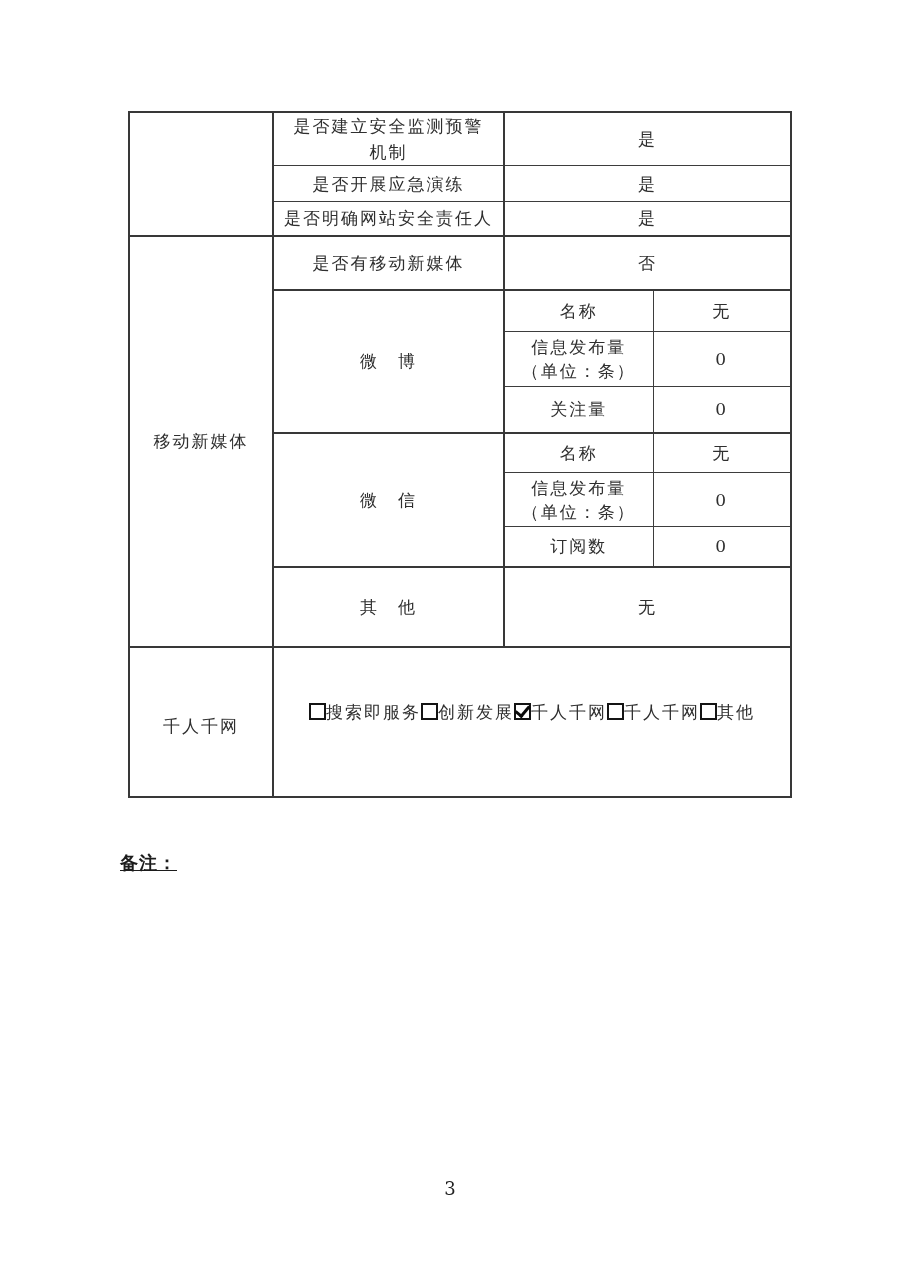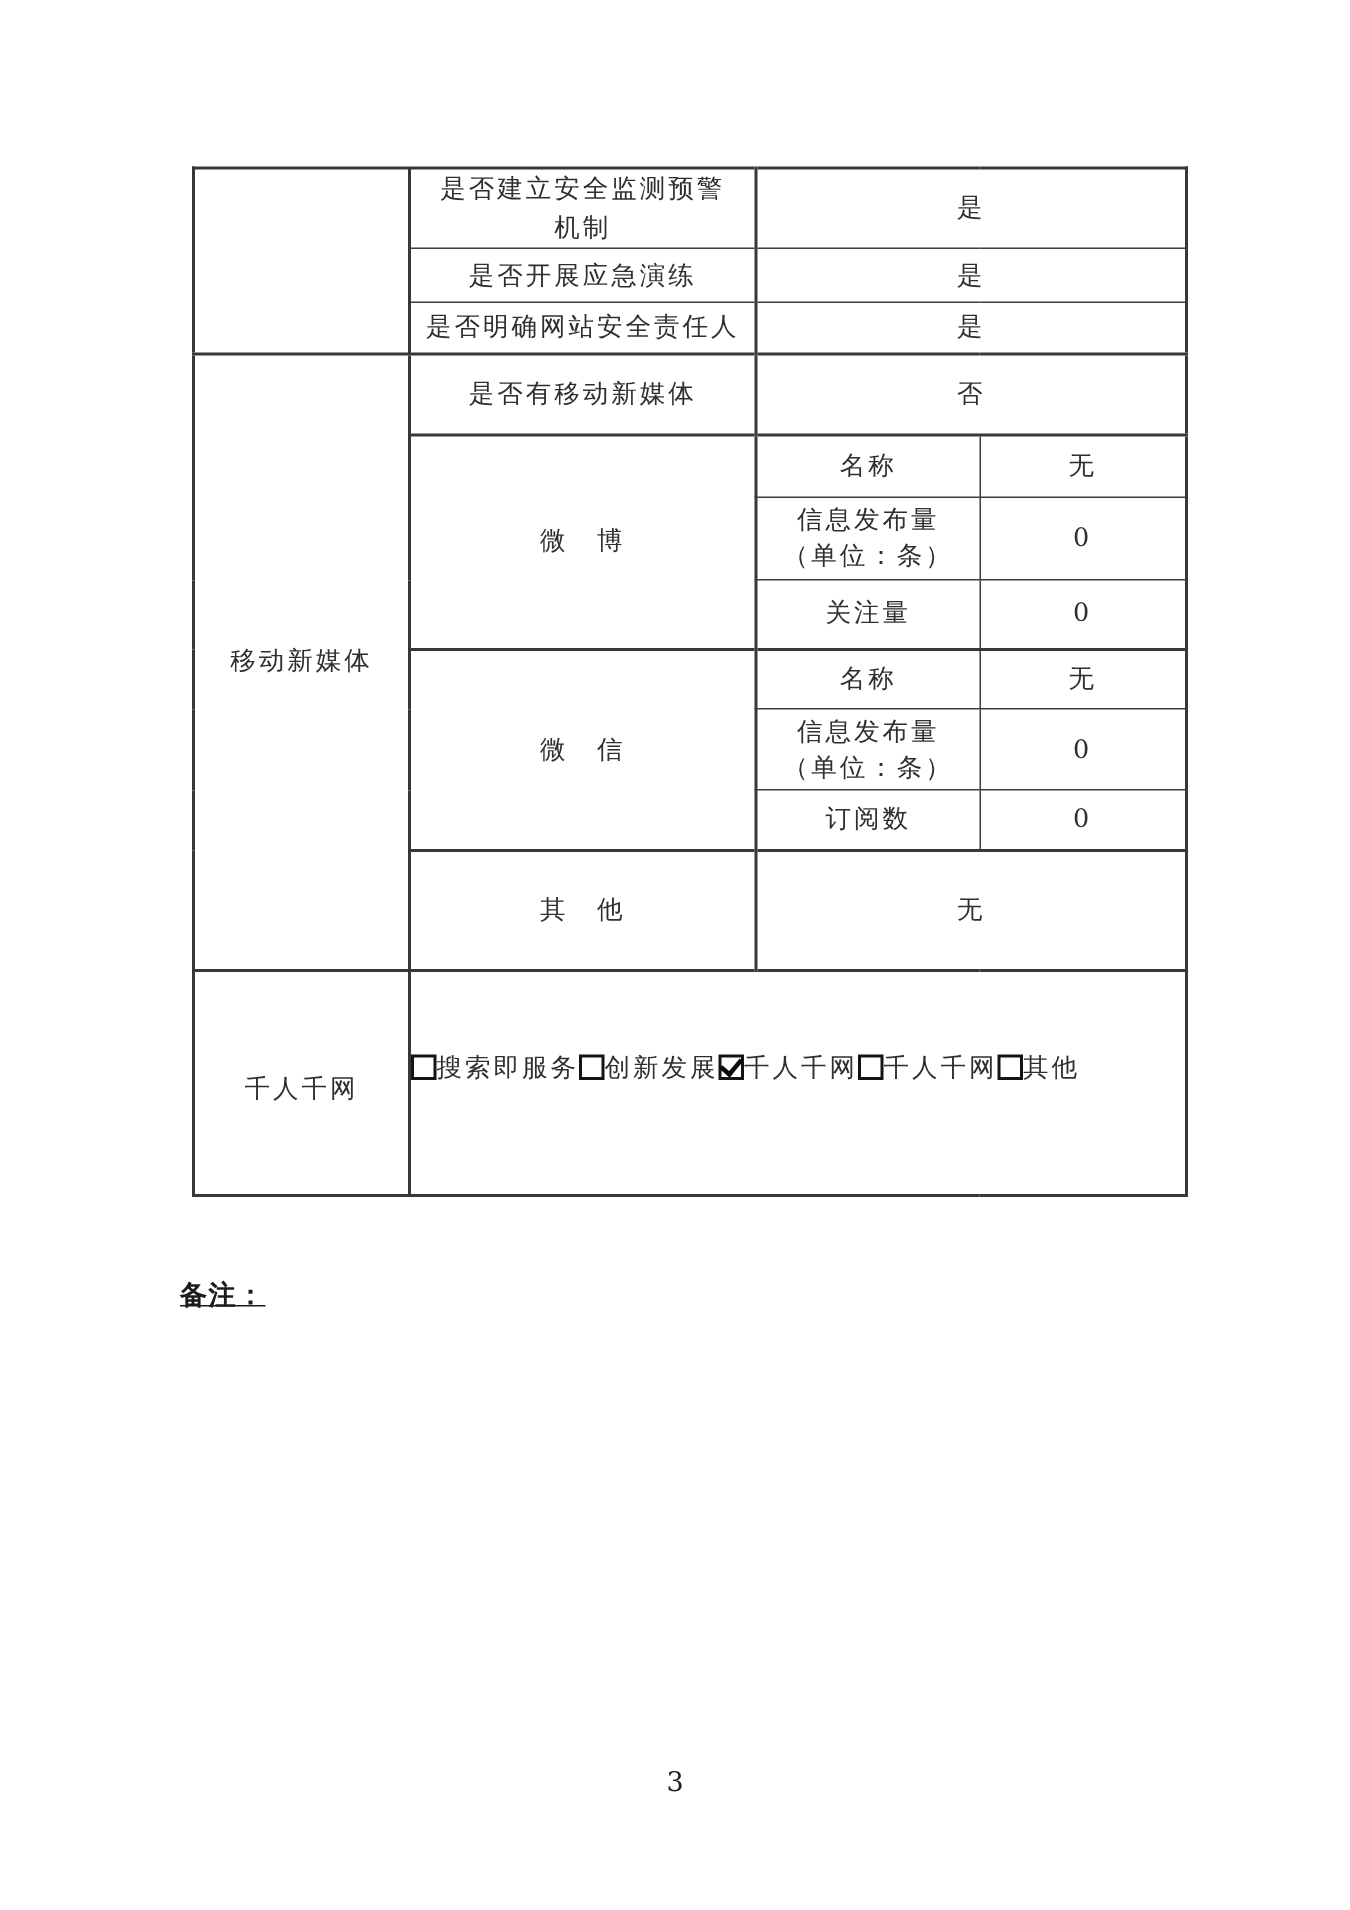--- a/index.html
+++ b/index.html
@@ -28,21 +28,21 @@
   tr.r9{height:54px}tr.r10{height:40px}tr.r11{height:80px}tr.r12{height:150px}
   
   td.bt2{border-top:2px solid #383838;}
   td.br2{border-right:2px solid #383838;}
   
   .qwrap{display:block;max-width:204px;margin:0 auto;}
   .fline{display:block;line-height:24px;}
   
   .innov-label{display:inline-block;transform:translateY(4px);}
   .cbrow{
-    display:flex;align-items:center;justify-content:flex-start;
+    display:flex;align-items:center;justify-content:center;
     transform:translateY(-10px);white-space:nowrap;
   }
   .opt{display:inline-flex;align-items:center;}
   .cb{
     position:relative;display:inline-block;width:13px;height:13px;
     border:2px solid #141414;background:#fff;flex:0 0 auto;
   }
   .cb.checked::after{
     content:"";position:absolute;left:2px;top:-2px;width:6px;height:11px;
     border-right:3px solid #0a0a0a;border-bottom:3px solid #0a0a0a;

